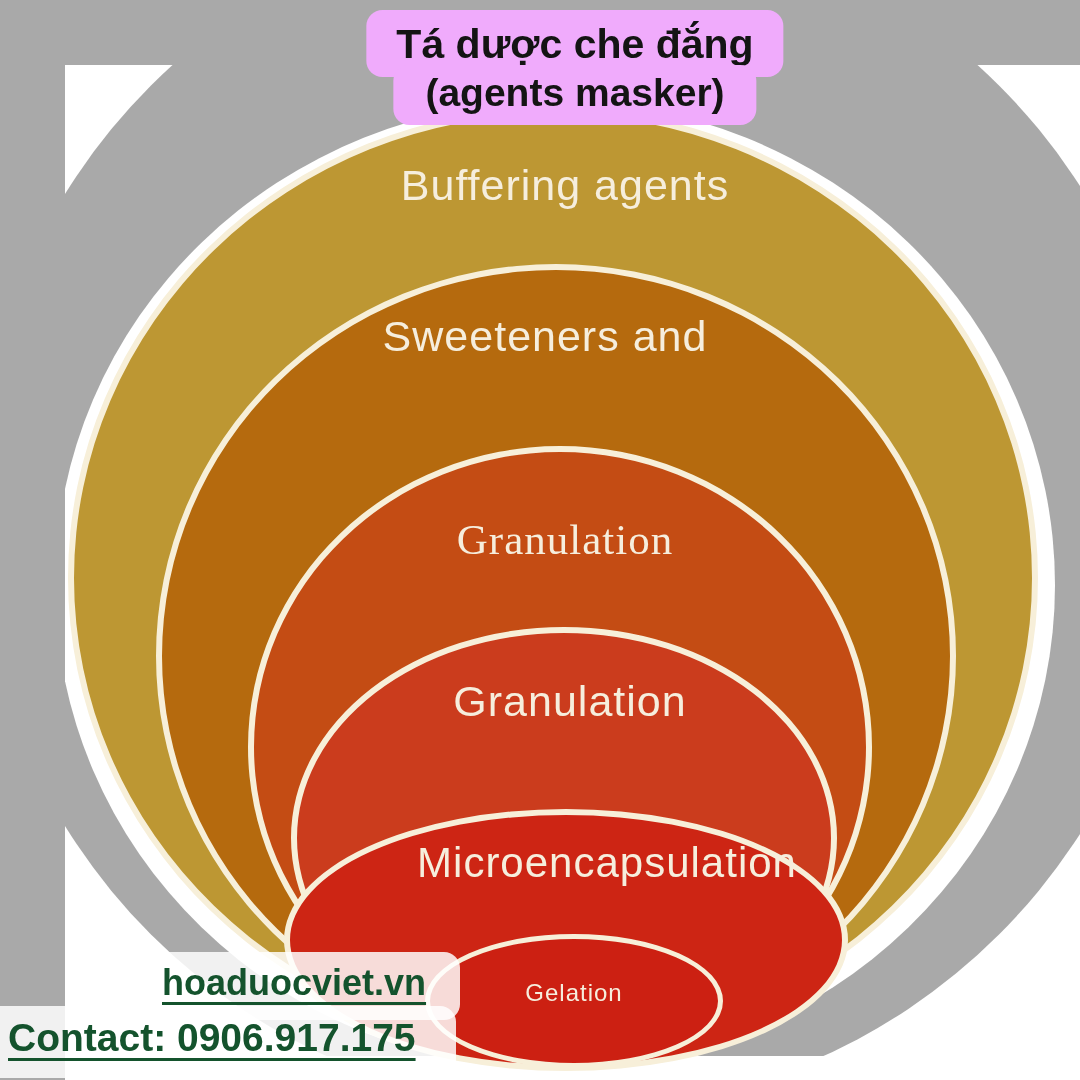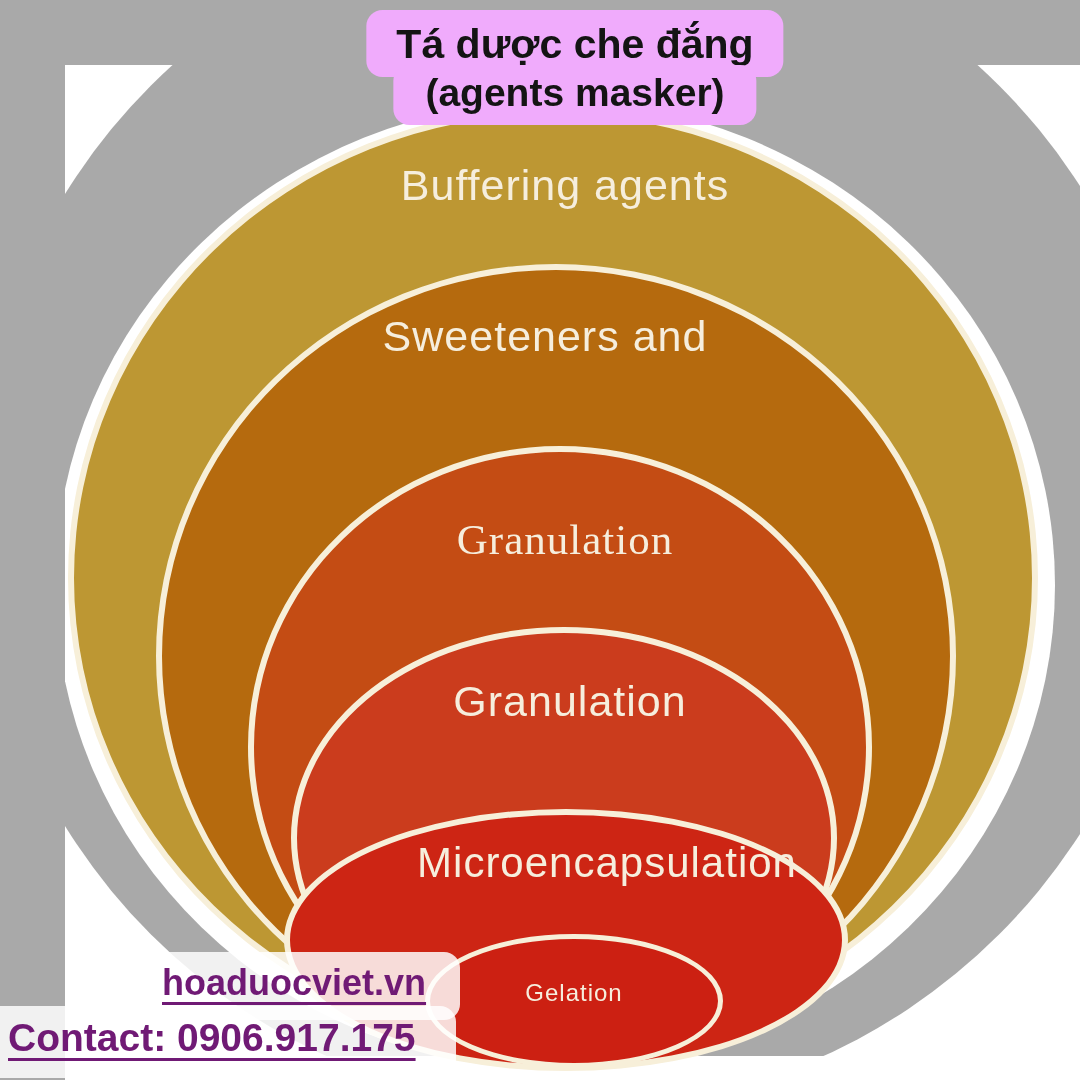--- a/index.html
+++ b/index.html
@@ -58,21 +58,21 @@
   .title-line1{font-size:41px;padding:11px 30px 9px 30px;}
   .title-line2{font-size:39px;padding:6px 32px 10px 32px;margin-top:-12px;}
 
   
   .footer{position:absolute;left:0;top:0;z-index:6;}
   .fchip{
     position:absolute;background:rgba(255,255,255,0.84);border-radius:16px;
     white-space:nowrap;
   }
   .fchip a{
-    color:#701a75;font-weight:bold;text-decoration:underline;
+    color:#14532d;font-weight:bold;text-decoration:underline;
     text-decoration-thickness:3px;text-underline-offset:7px;cursor:pointer;
   }
   .fchip-site{left:110px;top:952px;padding:10px 34px 16px 52px;font-size:36px;}
   .fchip-phone{left:-18px;top:1006px;padding:10px 40px 18px 26px;font-size:39px;}
 </style>
 </head>
 <body>
 
 <div class="canvas">
 

